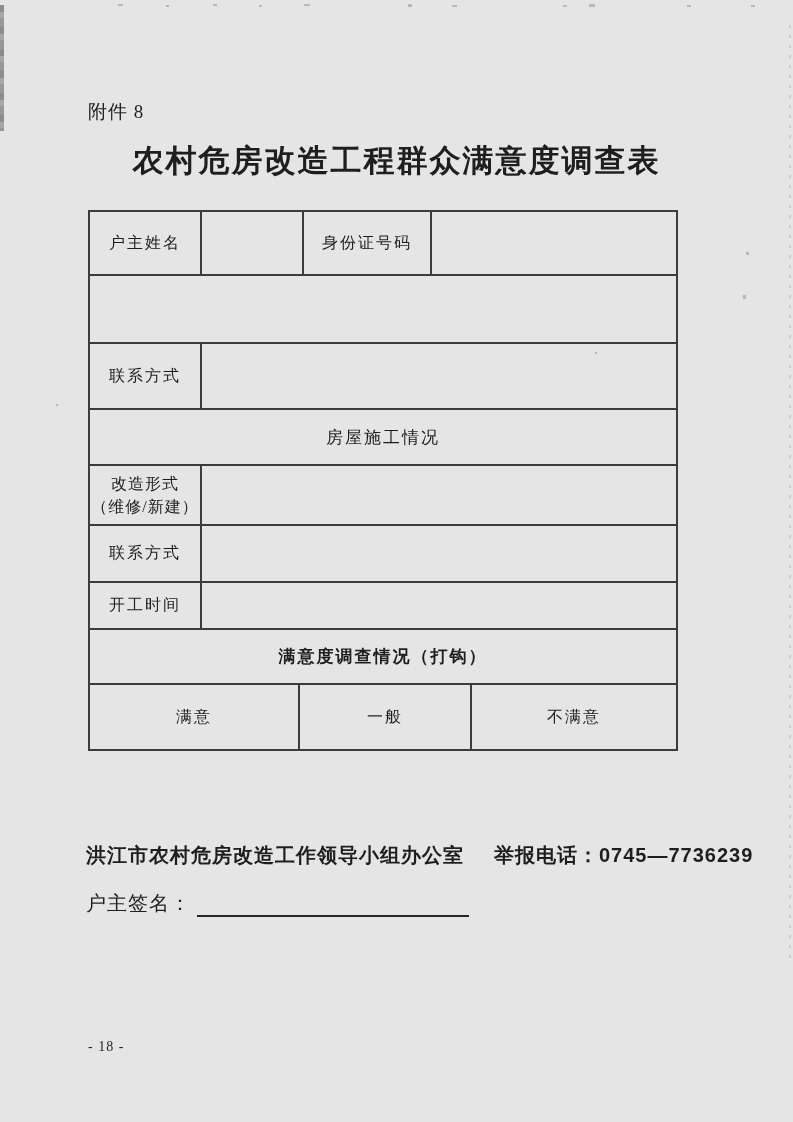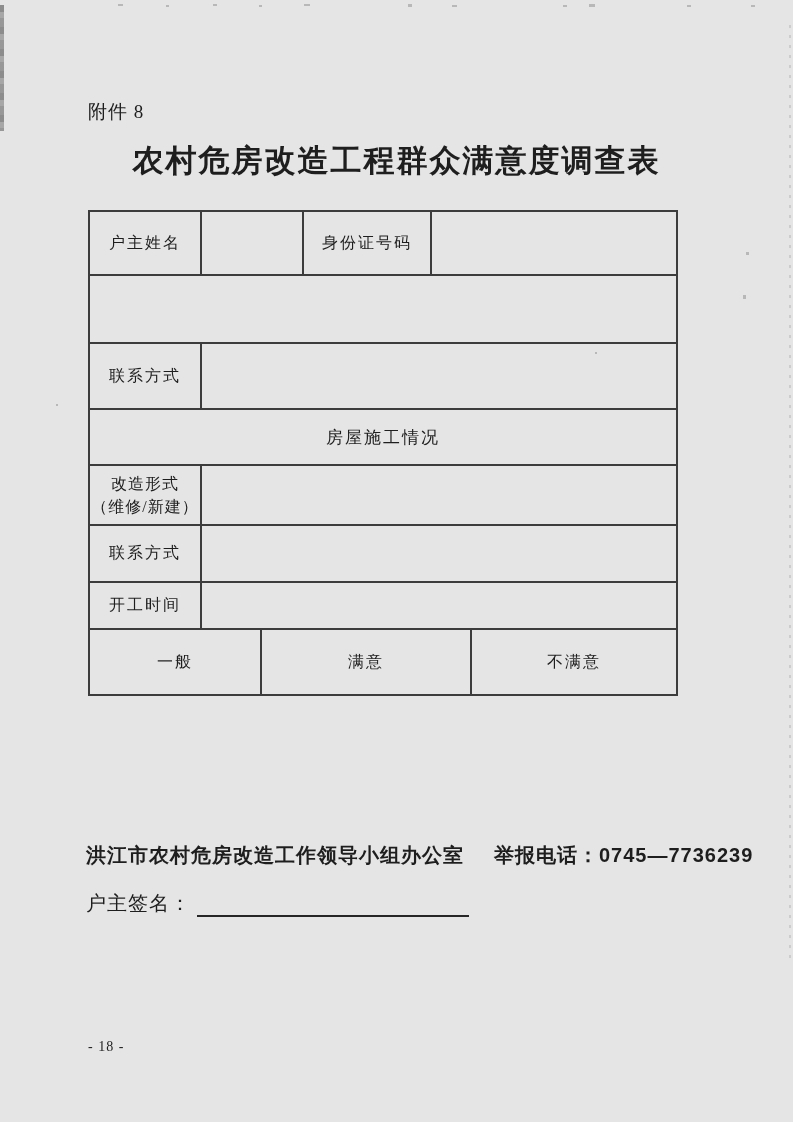--- a/index.html
+++ b/index.html
@@ -144,24 +144,27 @@
     <div class="row h57">
       <div class="cell w112">联系方式</div>
       <div class="cell grow"></div>
     </div>
 
     <div class="row h47">
       <div class="cell w112">开工时间</div>
       <div class="cell grow"></div>
     </div>
 
+    <div class="row h55">
+      <div class="cell section-cell bold">满意度调查情况（打钩）</div>
+    </div>
 
     <div class="row h64">
+      <div class="cell w210">满意</div>
       <div class="cell w172">一般</div>
-      <div class="cell w210">满意</div>
       <div class="cell grow">不满意</div>
     </div>
 
   </div>
 
   <div class="office-line">
     <span>洪江市农村危房改造工作领导小组办公室</span><span class="phone-label">举报电话：</span><span>0745—7736239</span>
   </div>
 
   <div class="signature-line">

